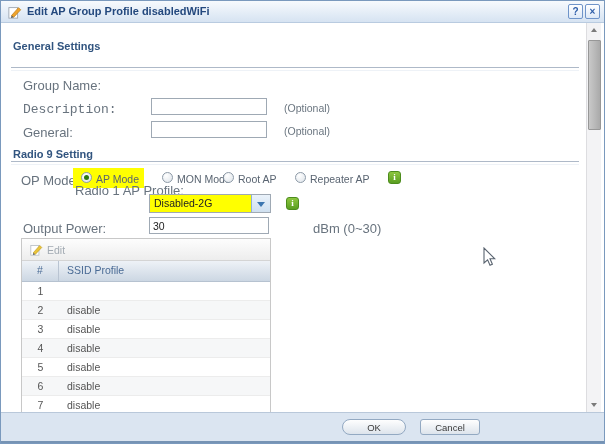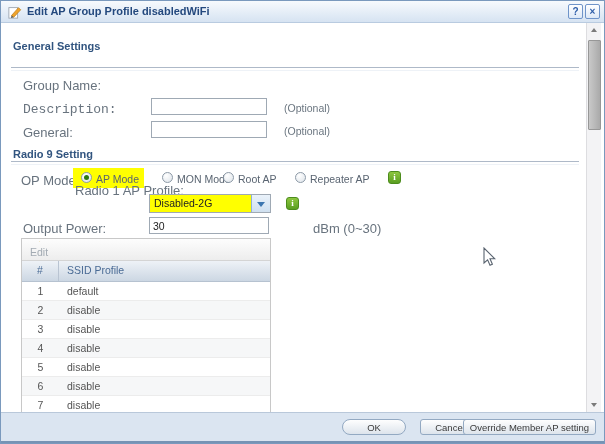--- a/index.html
+++ b/index.html
@@ -32,21 +32,21 @@
 
   
   .dropdown{position:absolute;left:148px;top:171px;width:122px;height:19px;border:1px solid #9fa9b4;box-sizing:border-box;background:#a3a3a3;cursor:pointer;}
   .dd-text{position:absolute;left:0;top:0;right:18px;bottom:0;background:#ffff00;font-size:10.5px;color:#222;line-height:17px;padding-left:4px;white-space:nowrap;overflow:hidden;}
   .dd-btn{position:absolute;right:0;top:0;width:18px;bottom:0;background:linear-gradient(#eaf2fa,#cfe0f0);border-left:1px solid #8fb2d4;}
   .dd-arrow{position:absolute;left:5px;top:7px;width:0;height:0;border-left:4px solid transparent;border-right:4px solid transparent;border-top:5px solid #3c76b0;}
 
   
   .ssid-table{position:absolute;left:20px;top:215px;width:250px;border:1px solid #c8c8c8;box-sizing:border-box;background:#fff;}
   .tbl-toolbar{height:21px;background:linear-gradient(#fdfdfd,#ededed);border-bottom:1px solid #d4d4d4;position:relative;}
-  .edit-btn{position:absolute;left:3px;top:2px;height:17px;display:flex;align-items:center;gap:4px;padding:0 5px;color:#a3abb3;font-size:10.5px;cursor:default;flex-direction:column;}
+  .edit-btn{position:absolute;left:3px;top:2px;height:17px;display:flex;align-items:center;gap:4px;padding:0 5px;color:#a3abb3;font-size:10.5px;cursor:default;}
   .tbl-header{height:20px;background:linear-gradient(#eef2f7,#ccd7e3);border-bottom:1px solid #b6c2d0;display:flex;font-size:10.5px;color:#4a6b95;}
   .th-num{width:37px;text-align:center;line-height:19px;border-right:1px solid #b9c4d2;box-sizing:border-box;}
   .th-profile{flex:1;line-height:19px;padding-left:8px;}
   .trow{height:18px;display:flex;font-size:10.5px;color:#555;border-bottom:1px solid #ececec;background:#fff;cursor:pointer;}
   .trow:nth-child(even){background:#f6f7f8;}
   .trow:last-child{border-bottom:none;}
   .td-num{width:37px;text-align:center;line-height:18px;}
   .td-profile{flex:1;line-height:18px;padding-left:8px;}
 
   
@@ -142,21 +142,20 @@
           </svg>
           <span>Edit</span>
         </div>
       </div>
       <div class="tbl-header">
         <div class="th-num">#</div>
         <div class="th-profile">SSID Profile</div>
       </div>
       <div class="trow">
           <div class="td-num">1</div>
-          <div class="td-profile">default</div>
         </div>
       <div class="trow">
           <div class="td-num">2</div>
           <div class="td-profile">disable</div>
         </div>
       <div class="trow">
           <div class="td-num">3</div>
           <div class="td-profile">disable</div>
         </div>
       <div class="trow">
@@ -192,17 +191,16 @@
     </div>
 
     <svg class="cursor" viewBox="0 0 15 21">
       <path d="M3 1 L3 16 L6.6 12.8 L9 18.3 L11.4 17.2 L9 11.8 L13.8 11.8 Z" fill="#ffffff" stroke="#5a6470" stroke-width="1.1"></path>
     </svg>
   </div>
 
   <div class="footer">
     <button class="f-btn btn-ok">OK</button>
     <button class="f-btn btn-cancel">Cancel</button>
-    <button class="f-btn btn-override">Override Member AP setting</button>
   </div>
   <div class="bottom-strip"></div>
 
 </div>
 
 </body></html>

